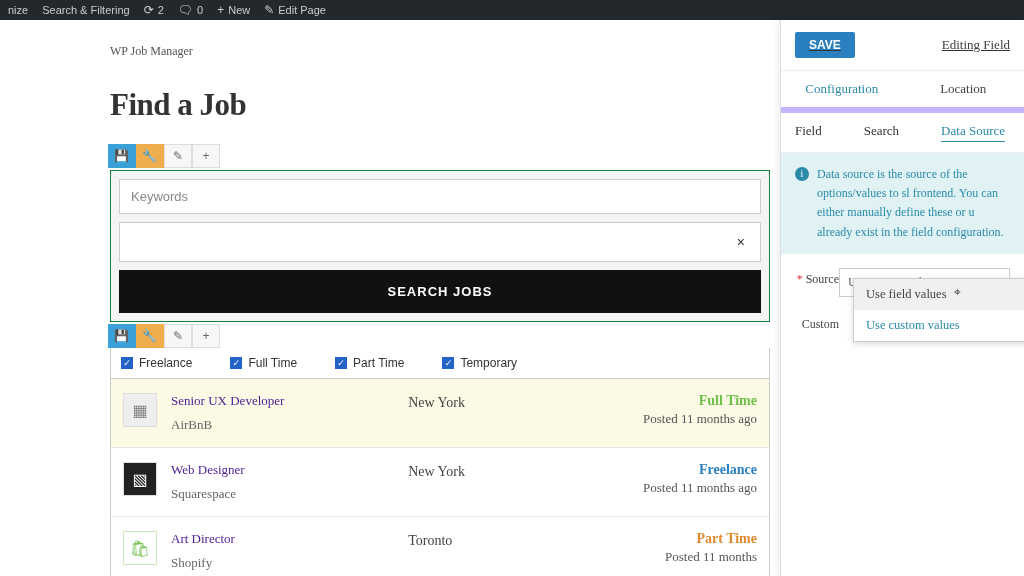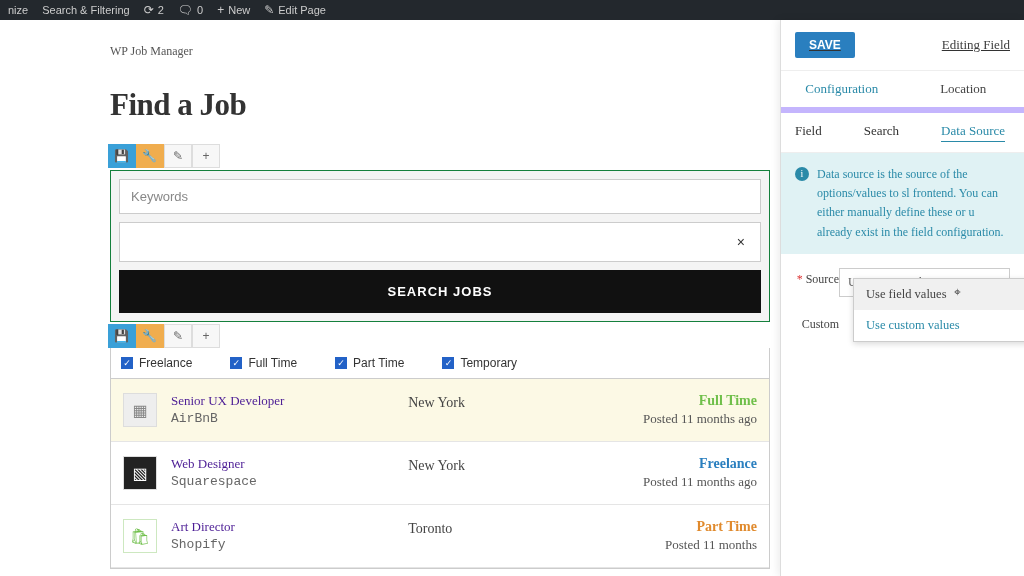--- a/index.html
+++ b/index.html
@@ -45,21 +45,21 @@
   
   
   .job-list { border: 1px solid #ccc; border-top: none; }
   .job { display: flex; align-items: flex-start; padding: 14px 12px; border-bottom: 1px solid #e5e5e5; gap: 14px;}
   .job.highlight { background: #fcf9e5; }
   .logo { width: 34px; height: 34px; background: #eee; display:flex; align-items:center; justify-content:center; color:#888; font-size:16px; border:1px solid #ddd;}
   .logo.sq { background:#222; color:#fff;}
   .logo.shop { background:#fff; color:#6fbf4a; border-color:#cde8c0;}
   .job-main { flex: 1.2; }
   .job-title { font-family: Georgia, serif; font-size: 13px; color: #4c1d95; font-weight: 400; }
-  .job-co { font-family: Liberation Mono, monospace; font-size: 13px; color: #666; margin-top: 2px;}
+  .job-co { font-family: Liberation Serif, serif; font-size: 13px; color: #666; margin-top: 8px;}
   .job-loc { flex: 0.8; font-family: Georgia, serif; color: #444; font-size: 14px; padding-top: 2px;}
   .job-meta { flex: 1; text-align: right; }
   .job-type { font-family: Georgia, serif; font-weight: 700; font-size: 14px;}
   .type-full { color: #6fbf4a; }
   .type-free { color: #2a7fbf; }
   .type-part { color: #e08a2d; }
   .job-date { font-family: Georgia, serif; font-size: 13px; color: #555; margin-top: 2px;}
   
   
   .recent h3 { font-family: Georgia, serif; font-size: 14px; font-weight: 800; letter-spacing: 0.5px; margin-bottom: 8px;}

